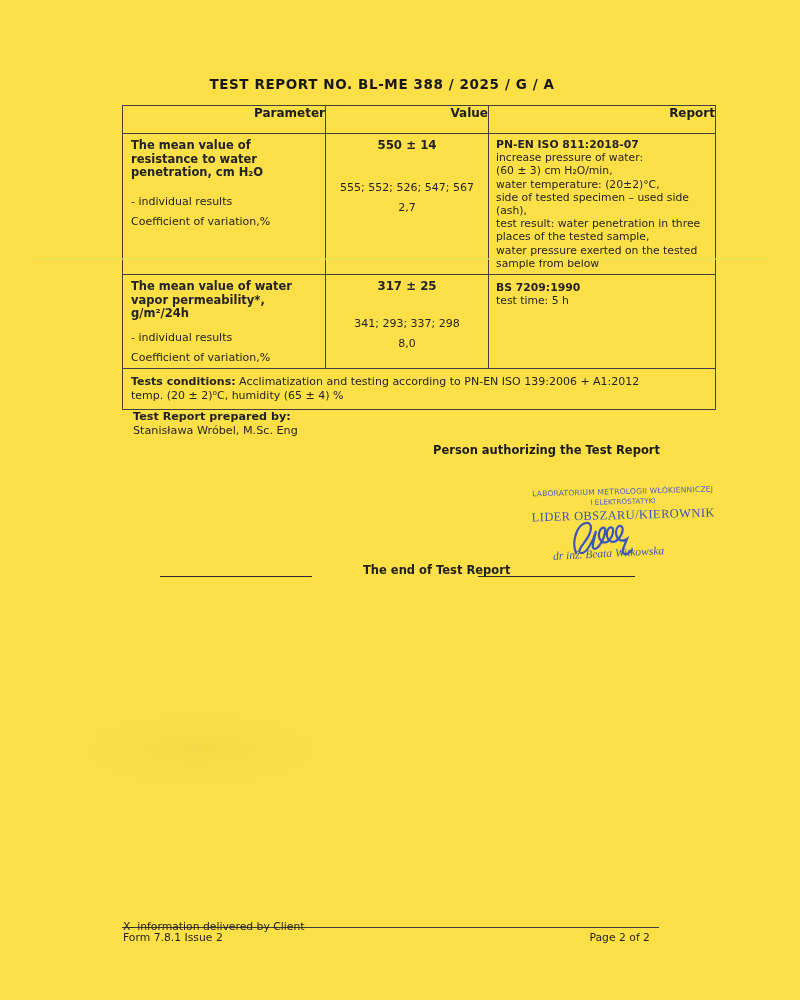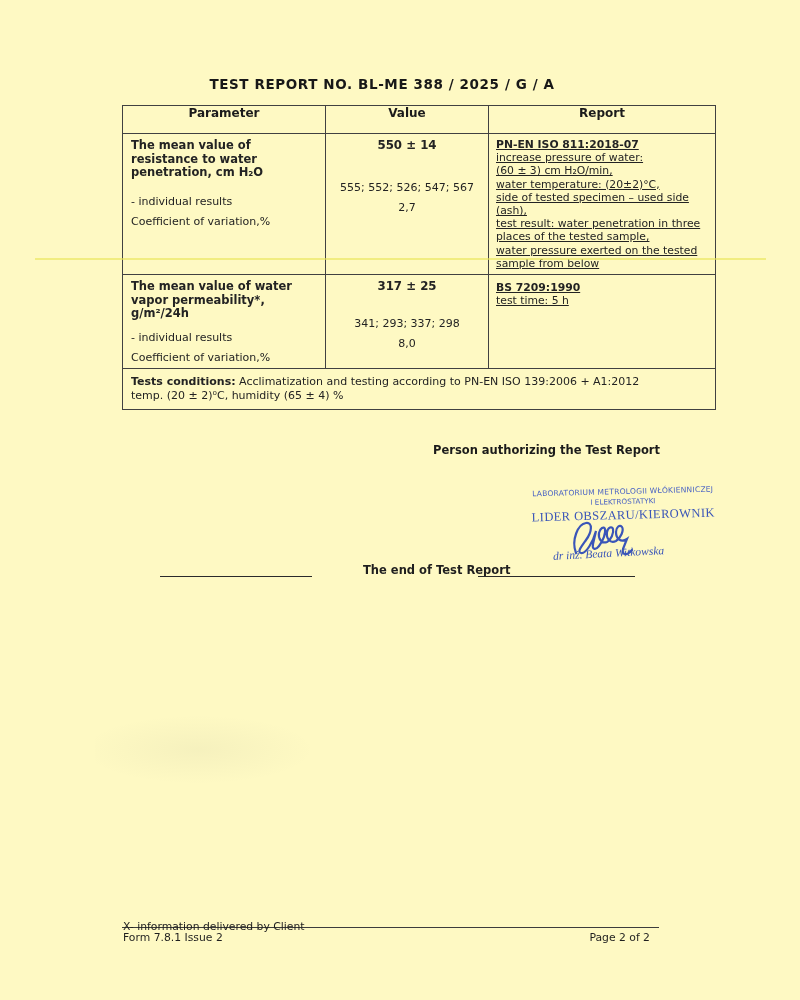--- a/index.html
+++ b/index.html
@@ -7,21 +7,21 @@
   body {
     font-family: "DejaVu Sans", "Liberation Sans", sans-serif;
     background: #f4f4f2;
     color: #1f1f1f;
     position: relative;
     overflow: hidden;
   }
   .page {
     position: absolute;
     inset: 0;
-    background: #fef9c3;
+    background: #fde047;
   }
   
   .report-title {
     position: absolute;
     top: 76px; left: 122px; width: 520px;
     text-align: center;
     font-weight: bold;
     font-size: 13.5px;
     letter-spacing: 0.6px;
     color: #181818;
@@ -38,27 +38,27 @@
   }
   table.results td, table.results th {
     border: 1.4px solid #414141;
     vertical-align: top;
     background: transparent;
   }
   th.hdr {
     height: 28px;
     font-size: 12px;
     font-weight: bold;
-    text-align: center;
+    text-align: right;
     vertical-align: middle;
     color: #1b1b1b;
   }
   td.param-cell { padding: 5px 6px 4px 8px; height: 140px; }
   td.value-cell { padding: 5px 4px; text-align: center; }
-  td.remarks-cell { padding: 4px 6px 4px 7px; line-height: 13.2px; font-size: 10.8px; text-decoration: underline; }
+  td.remarks-cell { padding: 4px 6px 4px 7px; line-height: 13.2px; font-size: 10.8px; }
   .p-title { font-weight: bold; font-size: 11.5px; line-height: 13.5px; }
   .p-ind   { margin-top: 15px; font-size: 11px; }
   .p-cv    { margin-top: 7px;  font-size: 11px; }
   .v-mean  { font-weight: bold; font-size: 11.8px; line-height: 13.5px; }
   .v-ind   { margin-top: 28px; font-size: 11px; }
   .v-cv    { margin-top: 7px;  font-size: 11px; }
   td.param-cell.r2 { height: 83px; }
   .r2 .p-ind { margin-top: 10px; }
   .r2 .v-ind { margin-top: 23px; }
   .rem-std { font-weight: bold; }
@@ -179,20 +179,24 @@
     </tr>
     <tr>
       <td class="cond-cell" colspan="3">
         <div><span class="cond-label">Tests conditions:</span><span> Acclimatization and testing according to PN-EN ISO 139:2006 + A1:2012</span></div>
         <div>temp. (20 ± 2)⁰C, humidity (65 ± 4) %</div>
       </td>
     </tr>
   </tbody>
     </table>
 
+  <div class="prepared">
+    <div class="lbl">Test Report prepared by:</div>
+    <div>Stanisława Wróbel, M.Sc. Eng</div>
+  </div>
 
   <div class="authorizing">Person authorizing the Test Report</div>
 
   <div class="stamp" style="color:#4a63c4">
     <div class="stamp-l1">LABORATORIUM METROLOGII WŁÓKIENNICZEJ</div>
     <div class="stamp-l2">I ELEKTROSTATYKI</div>
     <div class="stamp-l3" style="color:#3a55b8">LIDER OBSZARU/KIEROWNIK</div>
   </div>
 
   <svg class="signature-svg" width="88" height="40" viewBox="0 0 88 40" style="color:#3a55b8">

